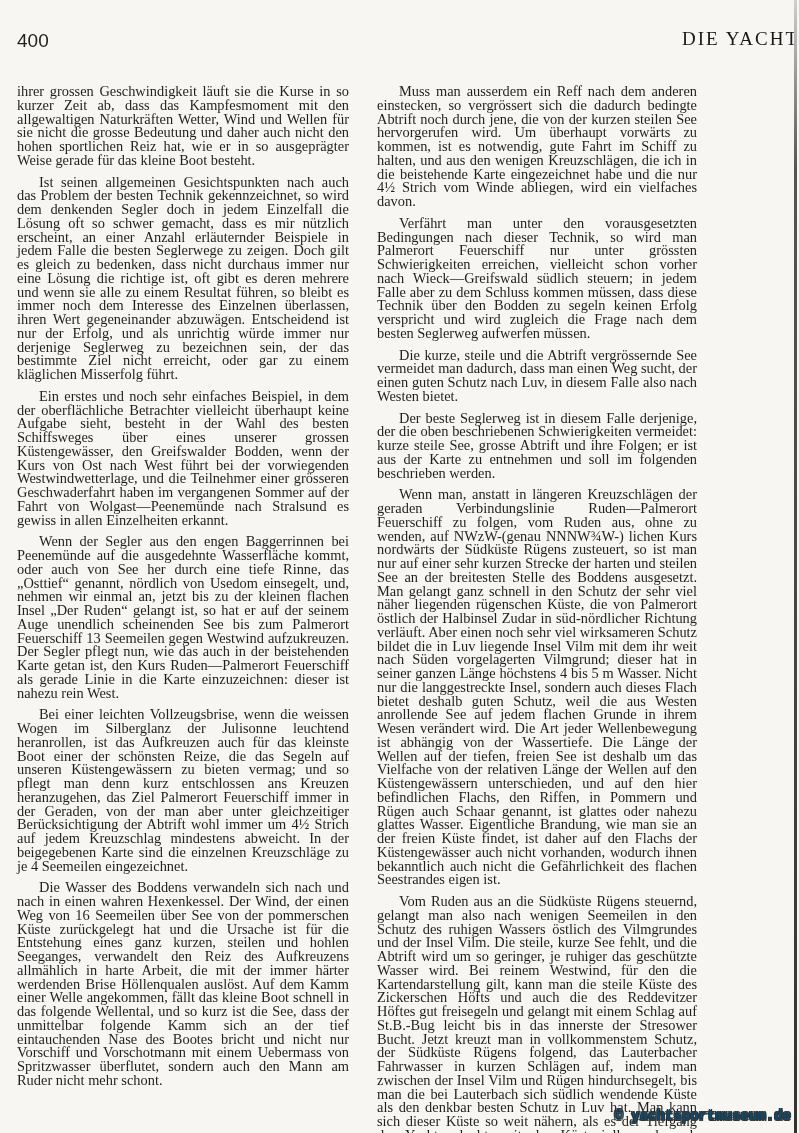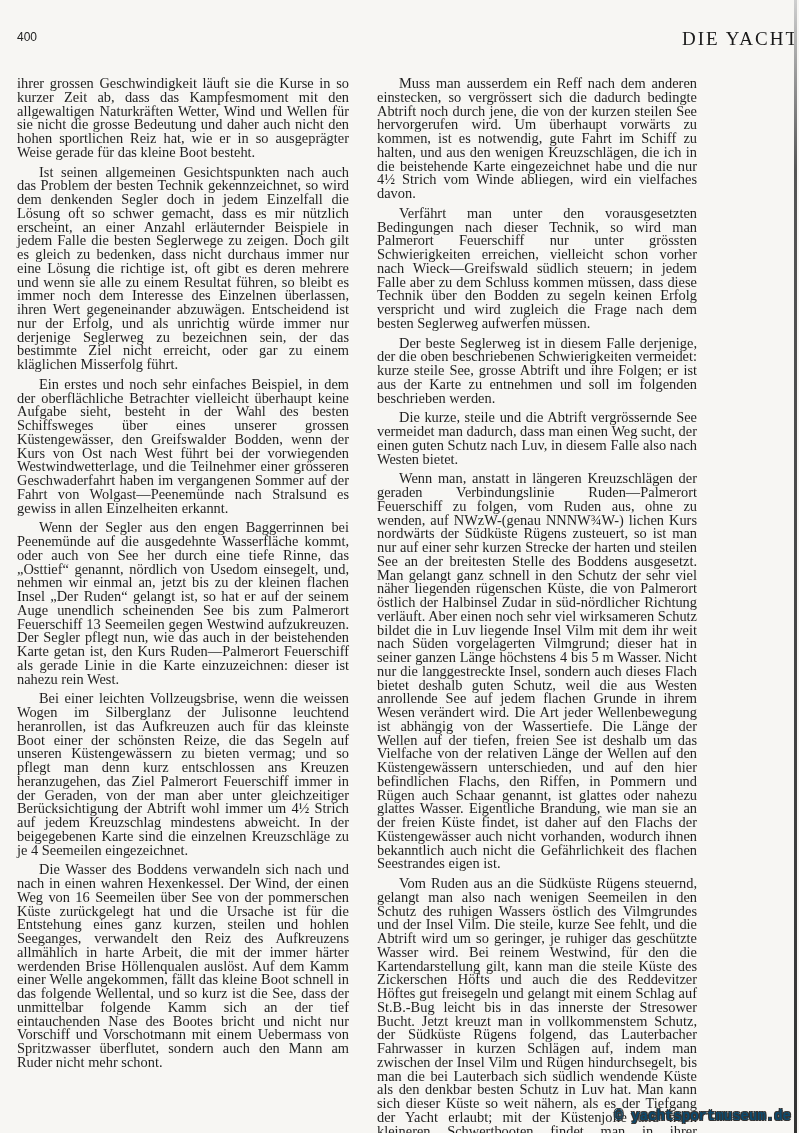--- a/index.html
+++ b/index.html
@@ -6,41 +6,41 @@
   body {
     width: 799px; height: 1133px; overflow: hidden;
     background: #f7f6f3;
     font-family: "Liberation Serif", "DejaVu Serif", serif;
     color: #1f1f1f;
     position: relative;
   }
   .page-number {
     position: absolute; left: 17px; top: 30px;
     font-family: "Liberation Sans", "DejaVu Sans", sans-serif;
-    font-size: 12px; color: #222;
+    font-size: 19px; color: #222;
   }
   .running-title {
     position: absolute; left: 0; right: 0; top: 28px;
     text-align: right;
     font-family: "Liberation Serif", serif;
     font-size: 19px; letter-spacing: 2px; color: #1a1a1a;
   }
   .right-edge-line {
     position: absolute; left: 794px; top: 0; width: 3px; height: 1133px;
     background: linear-gradient(to bottom, #cfcfcf 0%, #555 15%, #444 60%, #333 100%);
   }
   .column {
     position: absolute; top: 77px;
     font-size: 14.4px; line-height: 13.75px;
     text-align: justify;
     hyphens: manual;
   }
   .col-left { left: 17px; width: 332px; }
   .col-right { left: 377px; width: 320px; }
-  .column p { margin: 0 0 6px 0; text-indent: 22px; }
+  .column p { margin: 8px 0 6px 0; text-indent: 22px; }
   .column p.cont { text-indent: 0; }
   .watermark {
     position: absolute; right: 8px; top: 1108px;
     font-family: Liberation Mono, monospace;
     font-size: 14px; font-weight: bold;
     color: #0c4a6e;
     text-shadow: -1px -1px 0 #333, 1px -1px 0 #333, -1px 1px 0 #333, 1px 1px 0 #333;
   }
 </style>
 </head>
@@ -55,21 +55,21 @@
     <p>Ist seinen allgemeinen Gesichtspunkten nach auch das Problem der besten Technik gekennzeichnet, so wird dem denkenden Segler doch in jedem Einzelfall die Lösung oft so schwer gemacht, dass es mir nützlich erscheint, an einer Anzahl erläuternder Beispiele in jedem Falle die besten Seglerwege zu zeigen. Doch gilt es gleich zu bedenken, dass nicht durchaus immer nur eine Lösung die richtige ist, oft gibt es deren mehrere und wenn sie alle zu einem Resultat führen, so bleibt es immer noch dem Interesse des Einzelnen überlassen, ihren Wert gegeneinander abzuwägen. Entscheidend ist nur der Erfolg, und als unrichtig würde immer nur derjenige Seglerweg zu bezeichnen sein, der das bestimmte Ziel nicht erreicht, oder gar zu einem kläglichen Misserfolg führt.</p>
     <p>Ein erstes und noch sehr einfaches Beispiel, in dem der oberflächliche Betrachter vielleicht überhaupt keine Aufgabe sieht, besteht in der Wahl des besten Schiffsweges über eines unserer grossen Küstengewässer, den Greifswalder Bodden, wenn der Kurs von Ost nach West führt bei der vorwiegenden Westwindwetterlage, und die Teilnehmer einer grösseren Geschwaderfahrt haben im vergangenen Sommer auf der Fahrt von Wolgast—Peenemünde nach Stralsund es gewiss in allen Einzelheiten erkannt.</p>
     <p>Wenn der Segler aus den engen Baggerrinnen bei Peenemünde auf die ausgedehnte Wasserfläche kommt, oder auch von See her durch eine tiefe Rinne, das „Osttief“ genannt, nördlich von Usedom einsegelt, und, nehmen wir einmal an, jetzt bis zu der kleinen flachen Insel „Der Ruden“ gelangt ist, so hat er auf der seinem Auge unendlich scheinenden See bis zum Palmerort Feuerschiff 13 Seemeilen gegen Westwind aufzukreuzen. Der Segler pflegt nun, wie das auch in der beistehenden Karte getan ist, den Kurs Ruden—Palmerort Feuerschiff als gerade Linie in die Karte einzuzeichnen: dieser ist nahezu rein West.</p>
     <p>Bei einer leichten Vollzeugsbrise, wenn die weissen Wogen im Silberglanz der Julisonne leuchtend heranrollen, ist das Aufkreuzen auch für das kleinste Boot einer der schönsten Reize, die das Segeln auf unseren Küstengewässern zu bieten vermag; und so pflegt man denn kurz entschlossen ans Kreuzen heranzugehen, das Ziel Palmerort Feuerschiff immer in der Geraden, von der man aber unter gleichzeitiger Berücksichtigung der Abtrift wohl immer um 4½ Strich auf jedem Kreuzschlag mindestens abweicht. In der beigegebenen Karte sind die einzelnen Kreuzschläge zu je 4 Seemeilen eingezeichnet.</p>
     <p>Die Wasser des Boddens verwandeln sich nach und nach in einen wahren Hexenkessel. Der Wind, der einen Weg von 16 Seemeilen über See von der pommerschen Küste zurückgelegt hat und die Ursache ist für die Entstehung eines ganz kurzen, steilen und hohlen Seeganges, verwandelt den Reiz des Aufkreuzens allmählich in harte Arbeit, die mit der immer härter werdenden Brise Höllenqualen auslöst. Auf dem Kamm einer Welle angekommen, fällt das kleine Boot schnell in das folgende Wellental, und so kurz ist die See, dass der unmittelbar folgende Kamm sich an der tief eintauchenden Nase des Bootes bricht und nicht nur Vorschiff und Vorschotmann mit einem Uebermass von Spritzwasser überflutet, sondern auch den Mann am Ruder nicht mehr schont.</p>
   </div>
 
   <div class="column col-right">
     <p>Muss man ausserdem ein Reff nach dem anderen einstecken, so vergrössert sich die dadurch bedingte Abtrift noch durch jene, die von der kurzen steilen See hervorgerufen wird. Um überhaupt vorwärts zu kommen, ist es notwendig, gute Fahrt im Schiff zu halten, und aus den wenigen Kreuzschlägen, die ich in die beistehende Karte eingezeichnet habe und die nur 4½ Strich vom Winde abliegen, wird ein vielfaches davon.</p>
     <p>Verfährt man unter den vorausgesetzten Bedingungen nach dieser Technik, so wird man Palmerort Feuerschiff nur unter grössten Schwierigkeiten erreichen, vielleicht schon vorher nach Wieck—Greifswald südlich steuern; in jedem Falle aber zu dem Schluss kommen müssen, dass diese Technik über den Bodden zu segeln keinen Erfolg verspricht und wird zugleich die Frage nach dem besten Seglerweg aufwerfen müssen.</p>
+    <p>Die kurze, steile und die Abtrift vergrössernde See vermeidet man dadurch, dass man einen Weg sucht, der einen guten Schutz nach Luv, in diesem Falle also nach Westen bietet.</p>
     <p>Der beste Seglerweg ist in diesem Falle derjenige, der die oben beschriebenen Schwierigkeiten vermeidet: kurze steile See, grosse Abtrift und ihre Folgen; er ist aus der Karte zu entnehmen und soll im folgenden beschrieben werden.</p>
-    <p>Die kurze, steile und die Abtrift vergrössernde See vermeidet man dadurch, dass man einen Weg sucht, der einen guten Schutz nach Luv, in diesem Falle also nach Westen bietet.</p>
     <p>Wenn man, anstatt in längeren Kreuzschlägen der geraden Verbindungslinie Ruden—Palmerort Feuerschiff zu folgen, vom Ruden aus, ohne zu wenden, auf NWzW-(genau NNNW¾W-) lichen Kurs nordwärts der Südküste Rügens zusteuert, so ist man nur auf einer sehr kurzen Strecke der harten und steilen See an der breitesten Stelle des Boddens ausgesetzt. Man gelangt ganz schnell in den Schutz der sehr viel näher liegenden rügenschen Küste, die von Palmerort östlich der Halbinsel Zudar in süd-nördlicher Richtung verläuft. Aber einen noch sehr viel wirksameren Schutz bildet die in Luv liegende Insel Vilm mit dem ihr weit nach Süden vorgelagerten Vilmgrund; dieser hat in seiner ganzen Länge höchstens 4 bis 5 m Wasser. Nicht nur die langgestreckte Insel, sondern auch dieses Flach bietet deshalb guten Schutz, weil die aus Westen anrollende See auf jedem flachen Grunde in ihrem Wesen verändert wird. Die Art jeder Wellenbewegung ist abhängig von der Wassertiefe. Die Länge der Wellen auf der tiefen, freien See ist deshalb um das Vielfache von der relativen Länge der Wellen auf den Küstengewässern unterschieden, und auf den hier befindlichen Flachs, den Riffen, in Pommern und Rügen auch Schaar genannt, ist glattes oder nahezu glattes Wasser. Eigentliche Brandung, wie man sie an der freien Küste findet, ist daher auf den Flachs der Küstengewässer auch nicht vorhanden, wodurch ihnen bekanntlich auch nicht die Gefährlichkeit des flachen Seestrandes eigen ist.</p>
     <p>Vom Ruden aus an die Südküste Rügens steuernd, gelangt man also nach wenigen Seemeilen in den Schutz des ruhigen Wassers östlich des Vilmgrundes und der Insel Vilm. Die steile, kurze See fehlt, und die Abtrift wird um so geringer, je ruhiger das geschützte Wasser wird. Bei reinem Westwind, für den die Kartendarstellung gilt, kann man die steile Küste des Zickerschen Höfts und auch die des Reddevitzer Höftes gut freisegeln und gelangt mit einem Schlag auf St.B.-Bug leicht bis in das innerste der Stresower Bucht. Jetzt kreuzt man in vollkommenstem Schutz, der Südküste Rügens folgend, das Lauterbacher Fahrwasser in kurzen Schlägen auf, indem man zwischen der Insel Vilm und Rügen hindurchsegelt, bis man die bei Lauterbach sich südlich wendende Küste als den denkbar besten Schutz in Luv hat. Man kann sich dieser Küste so weit nähern, als es der Tiefgang der Yacht erlaubt; mit der Küstenjolle und noch kleineren Schwertbooten findet man in ihrer unmittelbarsten Nähe genügend tiefes Wasser. Um Palmerort Feuerschiff zu erreichen, hat man durch das Aufkreuzen in dem ruhigen Wasser an Rügens Südküste schon soviel an Höhe gewonnen,</p>
   </div>
 
   <div class="right-edge-line"></div>
   <div class="watermark">© yachtsportmuseum.de</div>
 </div>
 
 </body></html>

